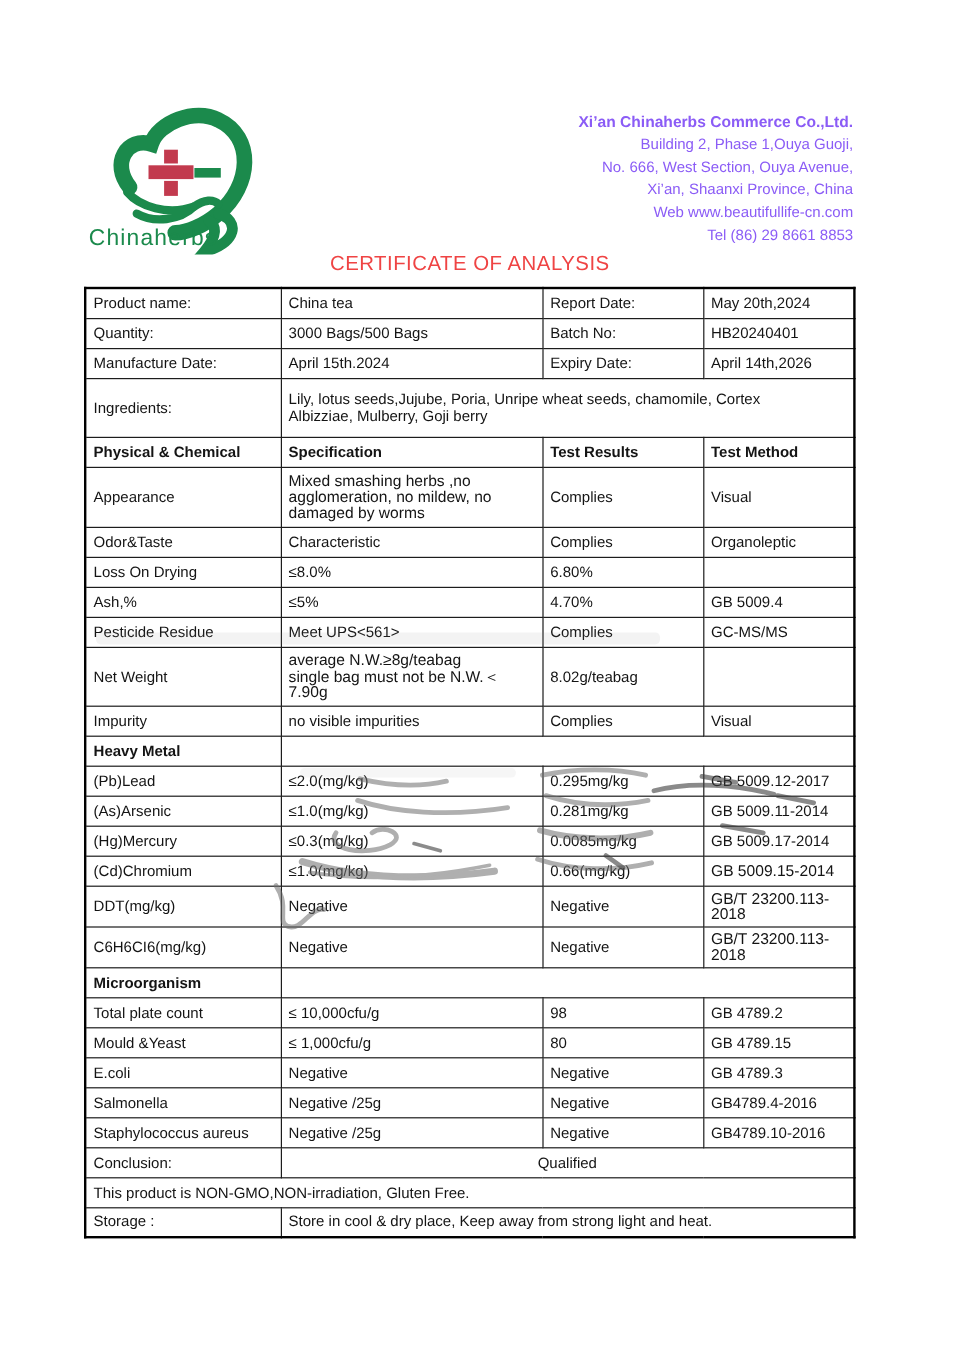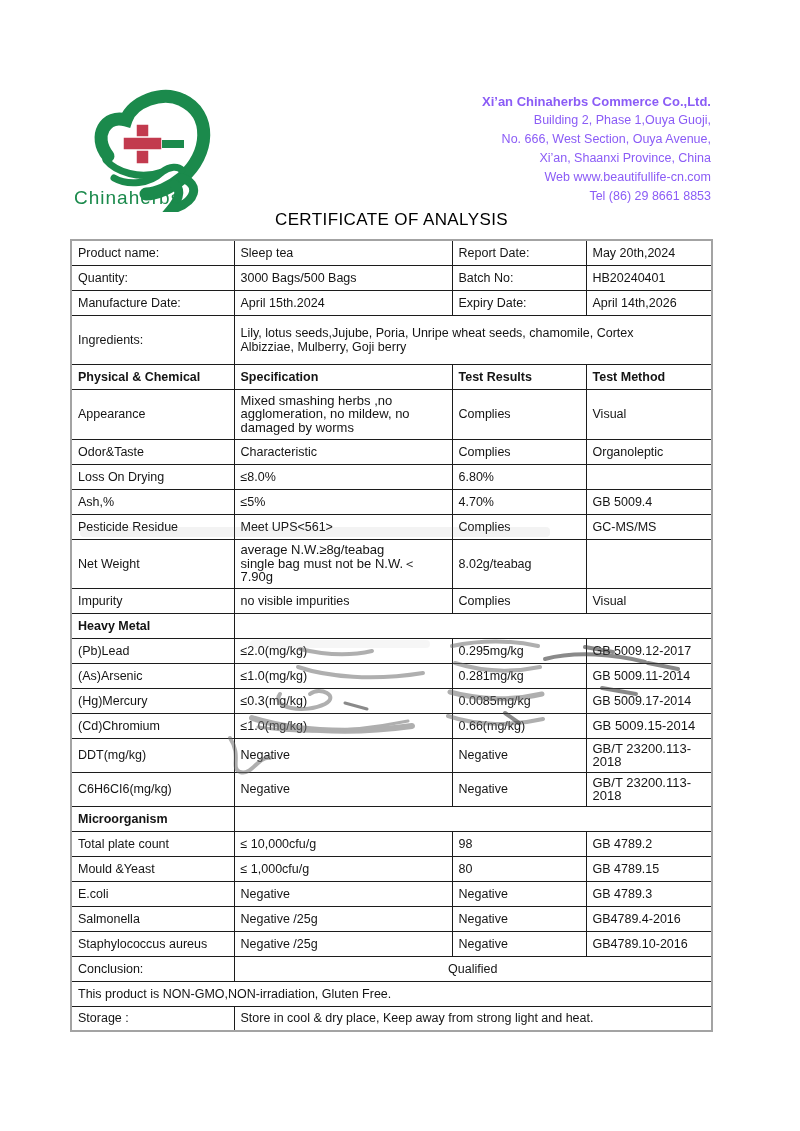--- a/index.html
+++ b/index.html
@@ -9,28 +9,28 @@
   }
   
   .logo{position:absolute;left:70px;top:84px;width:180px;height:128px;}
   .company{
     position:absolute;right:89px;top:92px;text-align:right;
     font-size:12.5px;line-height:19px;color:#8b5cf6;
   }
   .company .name{font-weight:bold;font-size:13px;}
   .doc-title{
     position:absolute;left:70px;top:210px;width:643px;text-align:center;
-    font-size:17px;letter-spacing:.4px;color:#000000;
+    font-size:17px;letter-spacing:.4px;color:#ef4444;
   }
   
   table.coa{
     position:absolute;left:70px;top:239px;width:643px;
     border-collapse:collapse;table-layout:fixed;
     font-size:12.5px;color:#141414;
-    border:2px solid #a3a3a3;
+    border:2px solid #000000;
     padding-left:48px;
   }
   table.coa td{
     border:1px solid #1c1c1c;padding:1px 6px;vertical-align:middle;
     overflow:hidden;
   }
   table.coa tr{height:25px;}
   table.coa tr:nth-child(4){height:49px;}
   table.coa tr:nth-child(6){height:50px;}
   table.coa tr:nth-child(11){height:49px;}
@@ -79,21 +79,21 @@
   <table class="coa" id="coa">
     <colgroup>
       <col style="width:163px">
         <col style="width:218px">
         <col style="width:134px">
         <col style="width:126px">
     </colgroup>
     <tbody>
         <tr>
           <td>Product name:</td>
-          <td>Sleep tea</td>
+          <td>China tea</td>
           <td>Report Date:</td>
           <td>May 20th,2024</td>
         </tr>
         <tr>
           <td>Quantity:</td>
           <td>3000 Bags/500 Bags</td>
           <td>Batch No:</td>
           <td>HB20240401</td>
         </tr>
         <tr>

